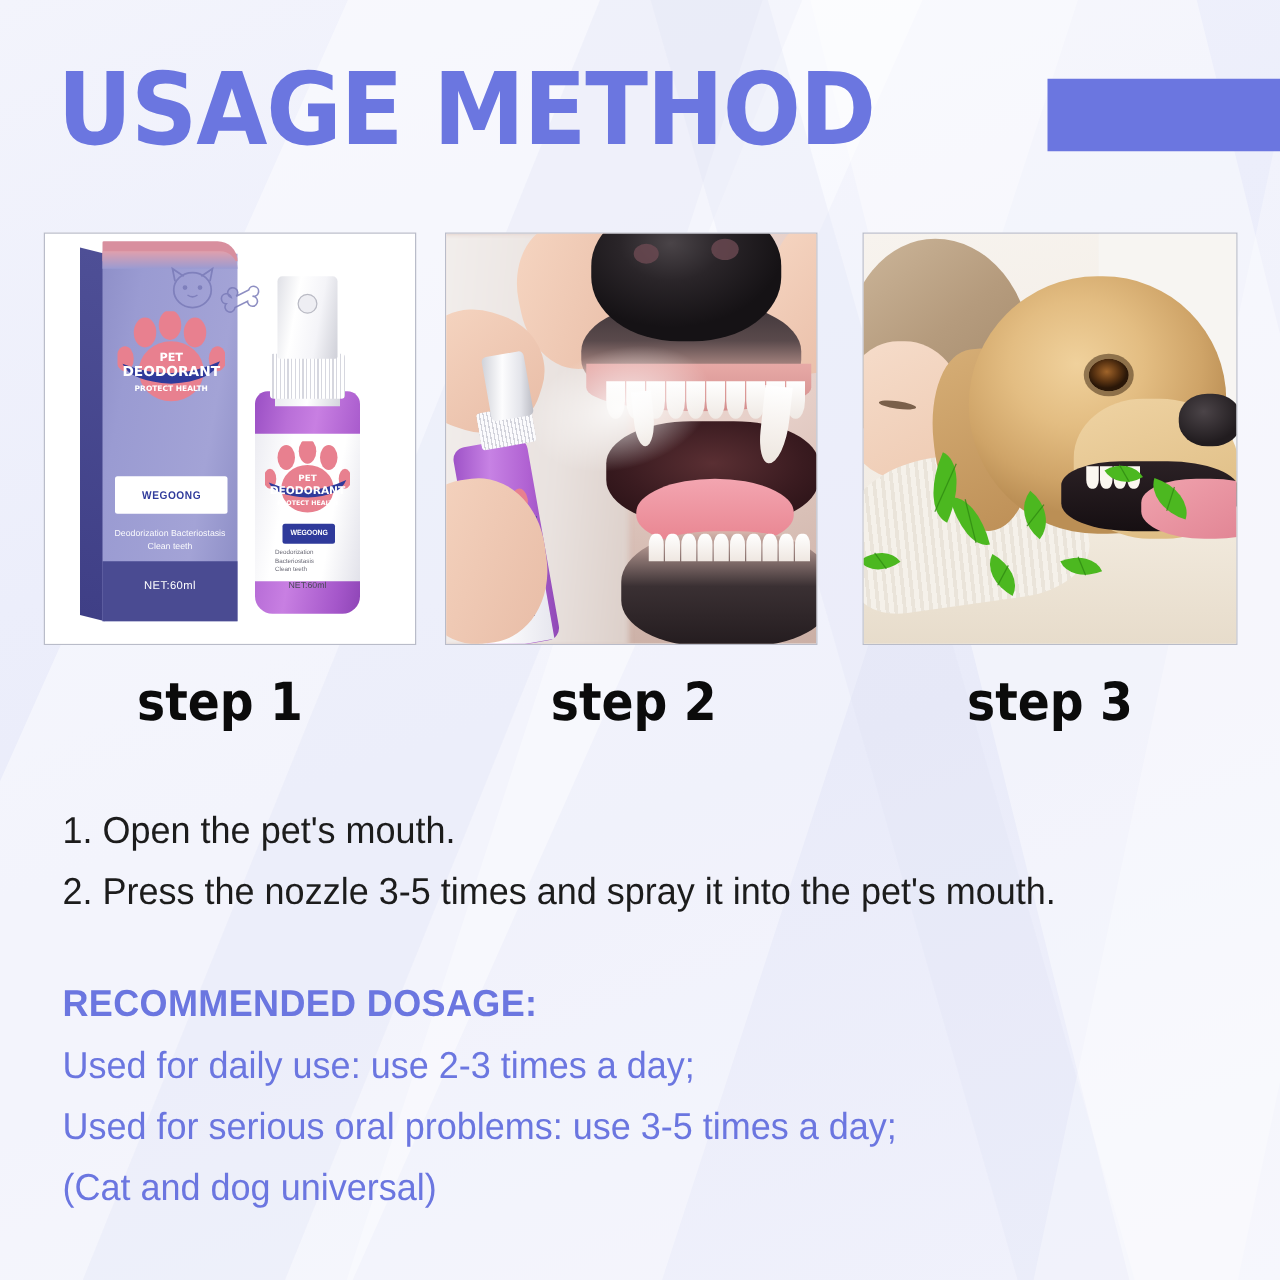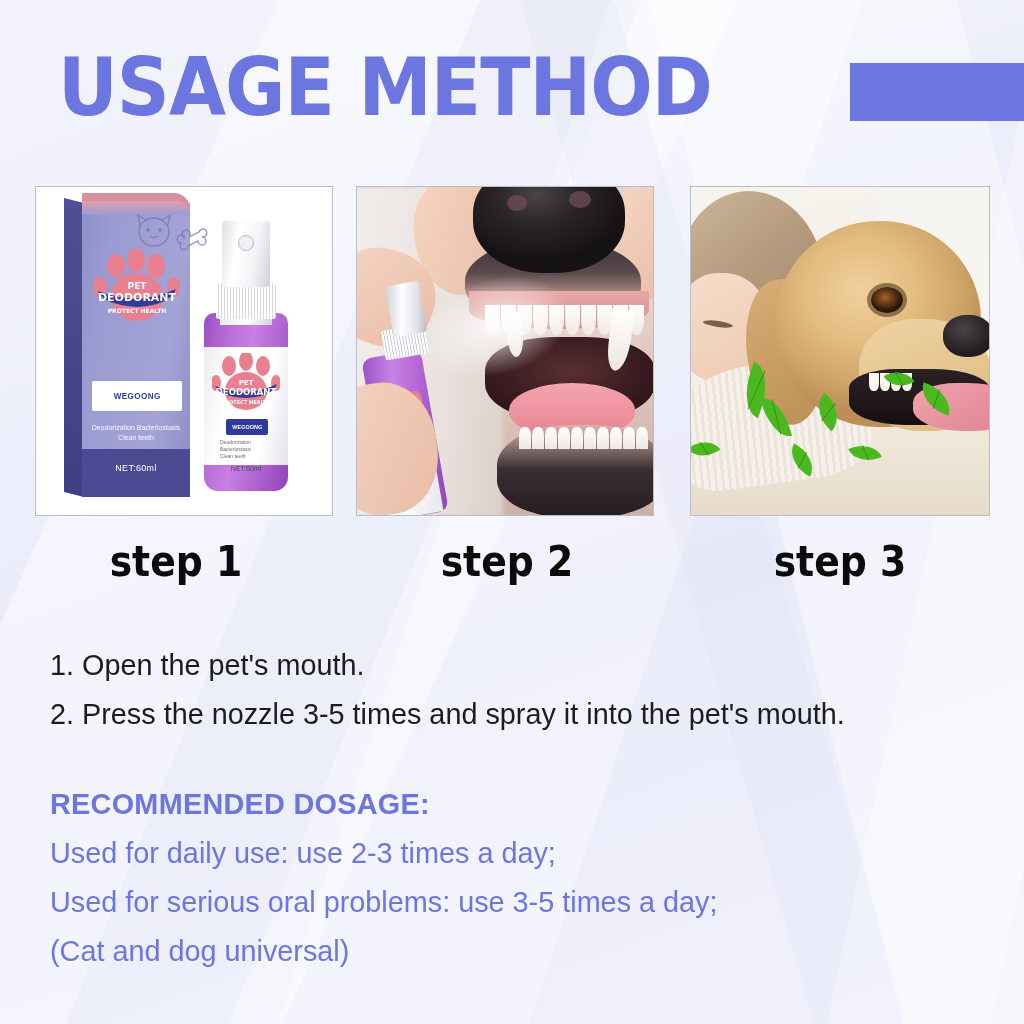--- a/index.html
+++ b/index.html
@@ -16,21 +16,21 @@
   #bg .sw{position:absolute;background:#ffffff;opacity:.55;}
   #bg .s1{width:420px;height:1500px;left:80px;top:-260px;transform:rotate(24deg);opacity:.45;}
   #bg .s2{width:240px;height:1500px;left:470px;top:-300px;transform:rotate(18deg);opacity:.35;}
   #bg .s3{width:300px;height:1500px;left:760px;top:-320px;transform:rotate(-14deg);opacity:.4;}
   #bg .s4{width:160px;height:1400px;left:940px;top:-200px;transform:rotate(12deg);opacity:.3;}
   #bg .sd{position:absolute;background:#dfe2f4;opacity:.45;}
   #bg .d1{width:150px;height:1400px;left:300px;top:-240px;transform:rotate(22deg);opacity:.3;}
   #bg .d2{width:90px;height:1400px;left:660px;top:-220px;transform:rotate(-16deg);opacity:.28;}
 
   
-  #header{position:absolute;left:12px;top:0;width:896px;height:160px;z-index:5;}
+  #header{position:absolute;left:0;top:0;width:896px;height:160px;z-index:5;}
   #title{
     position:absolute;left:46px;top:48px;
     font-family:"DejaVu Sans", sans-serif;
     font-weight:bold;font-size:80px;line-height:80px;
     letter-spacing:-1px;
     transform:scaleX(.92);transform-origin:left top;
     white-space:nowrap;
   }
   #title-bar{position:absolute;left:838px;top:63px;width:186px;height:58px;}
 

